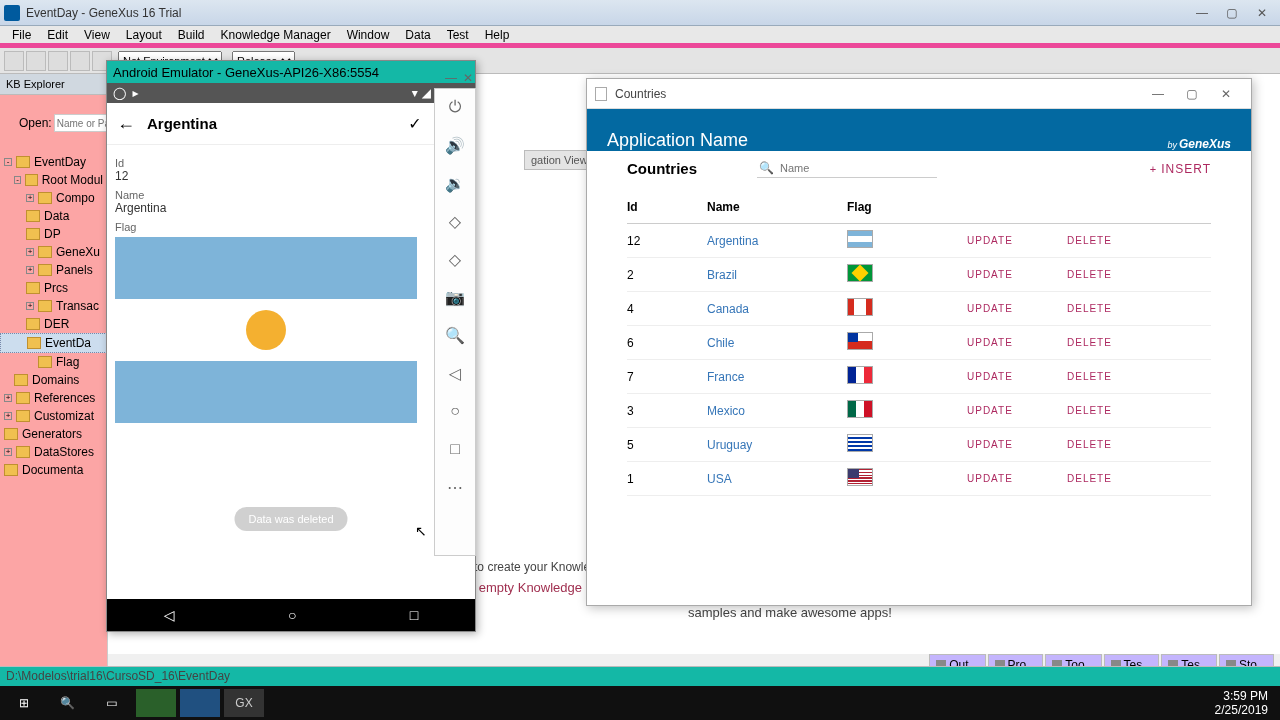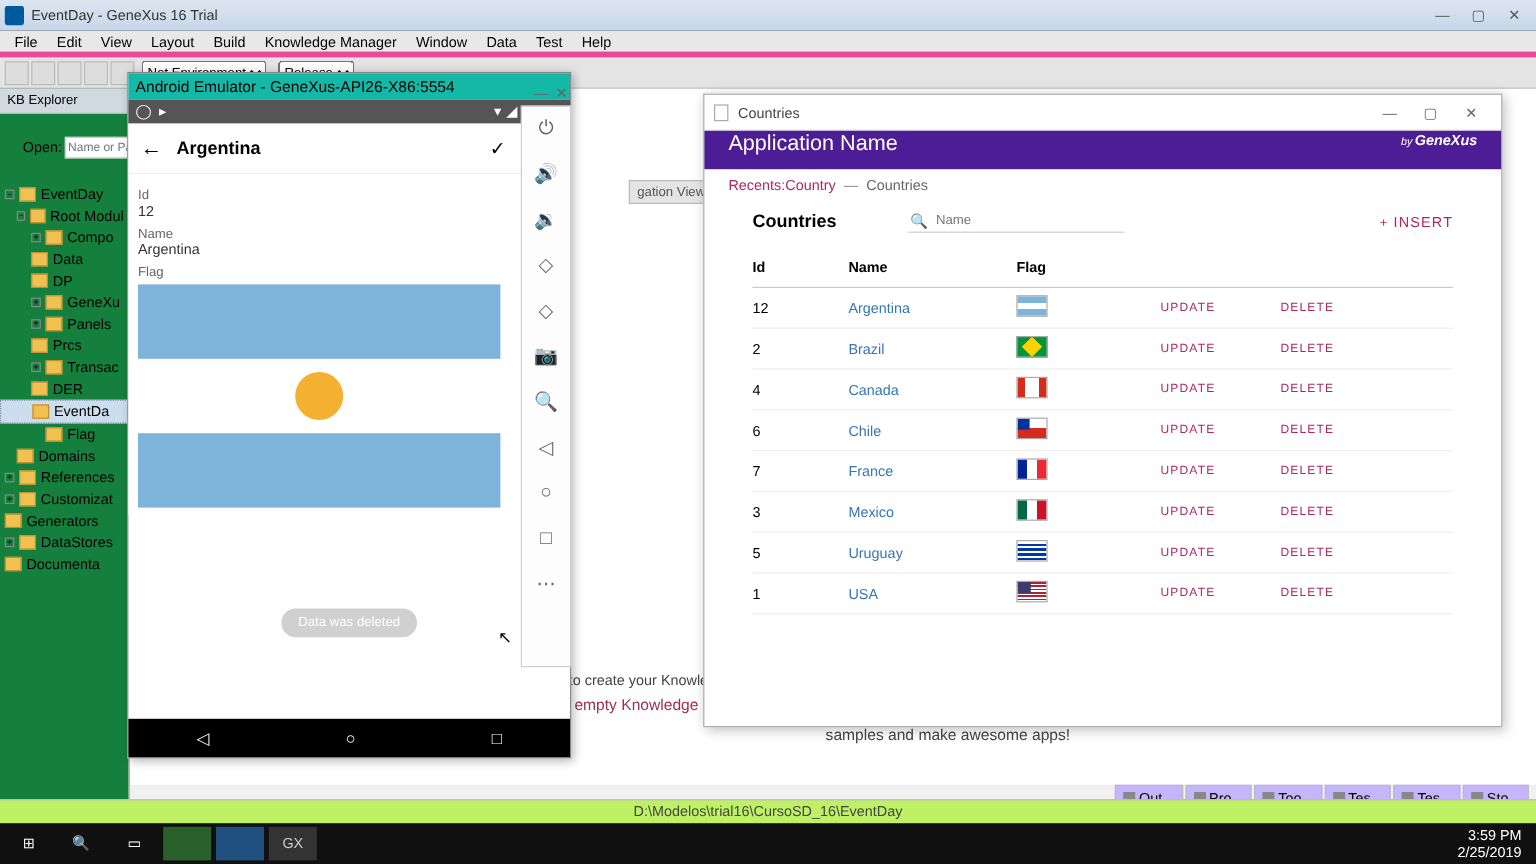--- a/index.html
+++ b/index.html
@@ -15,21 +15,21 @@
 
 .menubar{height:22px;background:#e8e8e8;display:flex;align-items:center;padding:0 4px;border-bottom:5px solid #ec4899}
 .menubar span{padding:2px 8px;cursor:pointer}
 
 
 .toolbar{height:26px;background:#e4e4e4;display:flex;align-items:center;padding:0 4px;border-bottom:1px solid #bbb;gap:2px}
 .tbtn{width:20px;height:20px;background:#ddd;border:1px solid #bbb;display:inline-block}
 .toolbar select{height:20px;font-size:11px;margin:0 4px}
 
 
-.kb-explorer{position:absolute;left:0;top:74px;width:108px;height:592px;background:#15803d;border-right:1px solid #ccc}
+.kb-explorer{position:absolute;left:0;top:74px;width:108px;height:592px;background:#fca5a5;border-right:1px solid #ccc}
 .kb-header{background:#d0d8e0;padding:4px 6px;font-size:11px;border-bottom:1px solid #bbb}
 .kb-open{padding:19px;display:flex;align-items:center;gap:2px}
 .kb-open input{width:60px;height:18px;font-size:10px;border:1px solid #ccc;padding:0 2px}
 .tree{padding:2px 0;font-size:11px}
 .tree-item{padding:2px 4px;display:flex;align-items:center;gap:4px;white-space:nowrap;overflow:hidden}
 .tree-item.l1{padding-left:14px}
 .tree-item.l2{padding-left:26px}
 .tree-item.l3{padding-left:38px}
 .tree-item.sel{background:#cde;border:1px dotted #78a}
 .tbox{width:8px;height:8px;border:1px solid #888;display:inline-flex;align-items:center;justify-content:center;font-size:8px;line-height:1}
@@ -70,21 +70,21 @@
 .emu-sidebar{position:absolute;left:434px;top:88px;width:42px;height:468px;background:#fdfdfd;border:1px solid #ccc;display:flex;flex-direction:column;align-items:center;padding:8px 0;gap:18px}
 .emu-sidebar .ctrl{width:20px;height:20px;color:#666;display:flex;align-items:center;justify-content:center;cursor:pointer;font-size:16px}
 .emu-sidebar .winctrls{position:absolute;top:-18px;right:2px;display:flex;gap:6px;font-size:11px;color:#666}
 
 
 .countries-win{position:absolute;left:586px;top:78px;width:666px;height:528px;background:#fff;border:1px solid #aaa;box-shadow:2px 2px 10px rgba(0,0,0,0.25)}
 .cw-titlebar{height:30px;display:flex;align-items:center;padding:0 8px;border-bottom:1px solid #ddd}
 .cw-titlebar .doc-icon{width:12px;height:14px;border:1px solid #aaa;margin-right:8px}
 .cw-titlebar .title{flex:1;font-size:12px;color:#444}
 .cw-titlebar .wbtn{width:34px;height:20px;display:flex;align-items:center;justify-content:center;color:#666;cursor:pointer}
-.cw-header{height:32px;background:#4c1d95;display:flex;align-items:flex-start;padding:0 20px;color:#fff}
+.cw-header{height:42px;background:#0369a1;display:flex;align-items:flex-end;padding:0 20px;color:#fff}
 .cw-header .appname{font-size:18px}
 .cw-header .brand{margin-left:auto;font-size:13px;font-style:italic}
 .cw-header .brand small{font-size:9px;margin-right:2px}
 .cw-breadcrumb{padding:6px 20px;font-size:10px;color:#ad2960}
 .cw-breadcrumb .sep{color:#888;margin:0 4px}
 .cw-breadcrumb .cur{color:#666}
 .cw-subhead{display:flex;align-items:center;padding:8px 40px 12px}
 .cw-subhead .heading{font-size:15px;font-weight:bold}
 .cw-search{margin-left:60px;display:flex;align-items:center;gap:6px;border-bottom:1px solid #ccc;width:180px;padding:2px}
 .cw-search input{border:none;outline:none;font-size:11px;flex:1}
@@ -108,21 +108,21 @@
 .flag-uy{background:repeating-linear-gradient(#fff 0 2px,#0038a8 2px 4px)}
 .flag-us{background:repeating-linear-gradient(#b22234 0 1.4px,#fff 1.4px 2.8px)}
 .flag-us::before{content:"";position:absolute;left:0;top:0;width:11px;height:9px;background:#3c3b6e}
 
 
 .bottom-tabs{position:absolute;right:6px;bottom:44px;height:22px;display:flex;gap:2px}
 .bottom-tabs .tab{background:#c4b5fd;border:1px solid #bbb;padding:2px 6px;font-size:10px;display:flex;align-items:center;gap:3px}
 .bottom-tabs .icon{width:10px;height:10px;background:#888;display:inline-block}
 
 
-.statusbar{position:absolute;left:0;right:0;bottom:34px;height:20px;background:#bef264;border-top:1px solid #bbb;padding:2px 6px;font-size:11px;color:#444;display:flex;justify-content:center}
+.statusbar{position:absolute;left:0;right:0;bottom:34px;height:20px;background:#14b8a6;border-top:1px solid #bbb;padding:2px 6px;font-size:11px;color:#444;display:flex;justify-content:flex-start}
 
 
 .taskbar{position:absolute;left:0;right:0;bottom:0;height:34px;background:#101010;display:flex;align-items:center;padding:0 4px;gap:4px}
 .taskbar .tbitem{width:40px;height:28px;display:flex;align-items:center;justify-content:center;color:#fff;cursor:pointer}
 .taskbar .clock{margin-left:auto;color:#fff;font-size:11px;text-align:right;padding-right:8px;line-height:1.2}
 
 
 .nav-view-tab{position:absolute;left:416px;top:76px;font-size:11px;color:#555;background:#e4e4e4;padding:3px 6px;border:1px solid #bbb}
 .nav-view-x{position:absolute;left:484px;top:76px;font-size:11px;color:#555}
 .marketplace{position:absolute;left:490px;top:106px;font-size:12px;color:#555}
@@ -332,25 +332,20 @@
     <span class="doc-icon"></span>
     <span class="title">Countries</span>
     <div class="wbtn">—</div>
     <div class="wbtn">▢</div>
     <div class="wbtn">✕</div>
   </div>
   <div class="cw-header">
     <span class="appname">Application Name</span>
     <span class="brand"><small>by</small><b>GeneXus</b></span>
   </div>
-  <div class="cw-breadcrumb">
-    <span>Recents:</span><span>Country</span>
-    <span class="sep">—</span>
-    <span class="cur">Countries</span>
-  </div>
   <div class="cw-subhead">
     <span class="heading">Countries</span>
     <div class="cw-search">
       <span>🔍</span>
       <input placeholder="Name" style="">
     </div>
     <span class="cw-insert">+ <span>INSERT</span></span>
   </div>
   <div class="cw-table">
     <div class="cw-row head">

